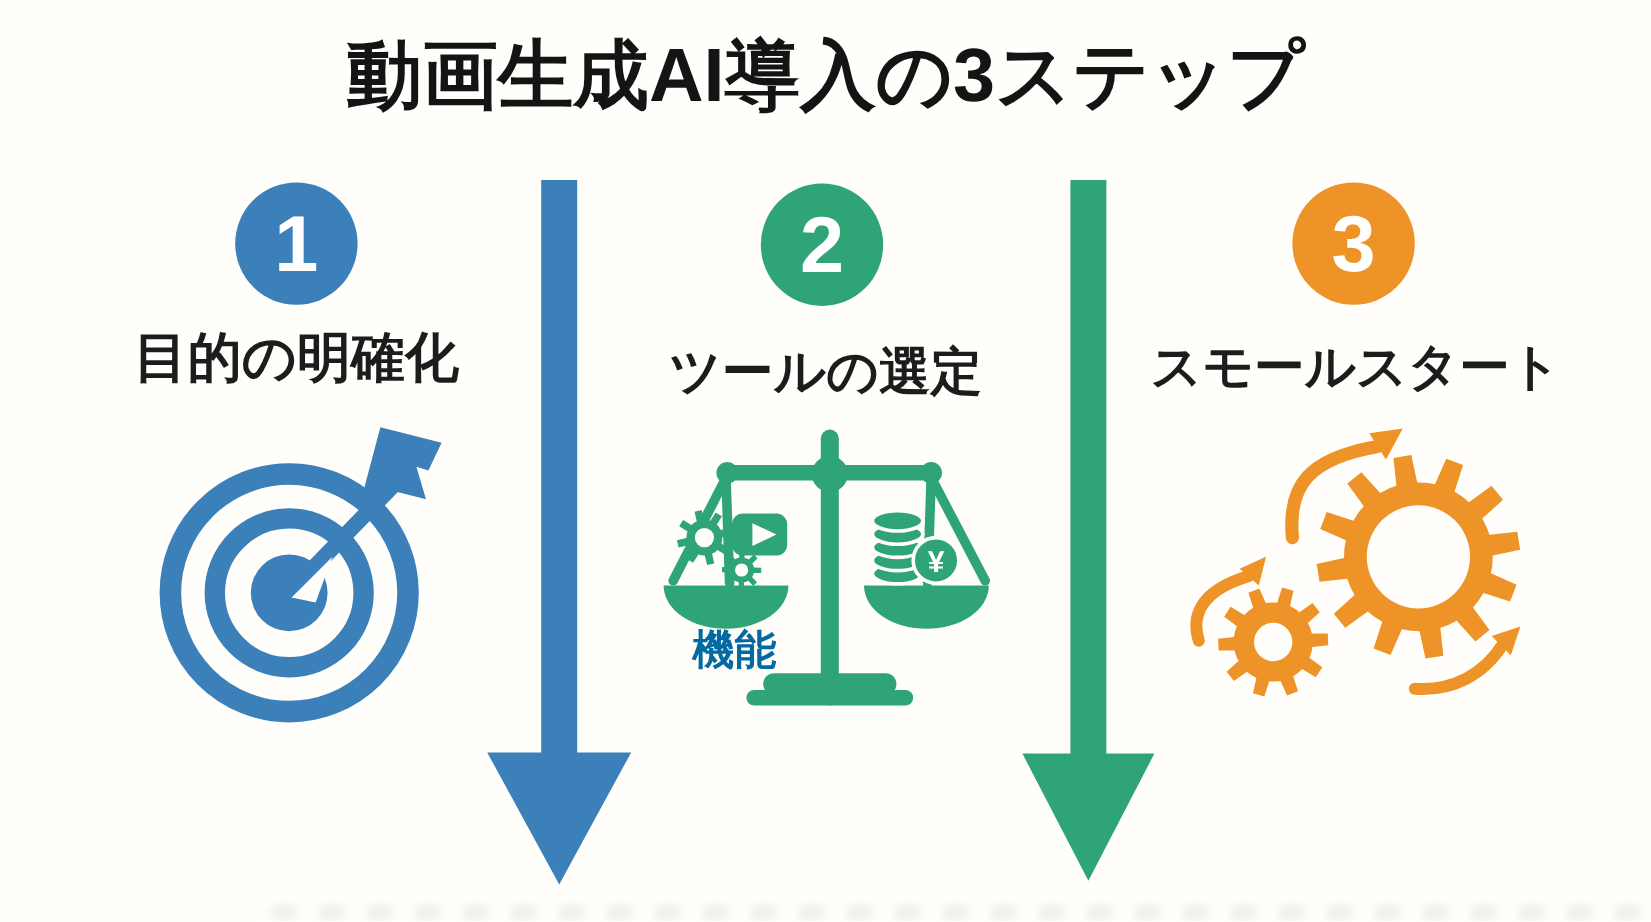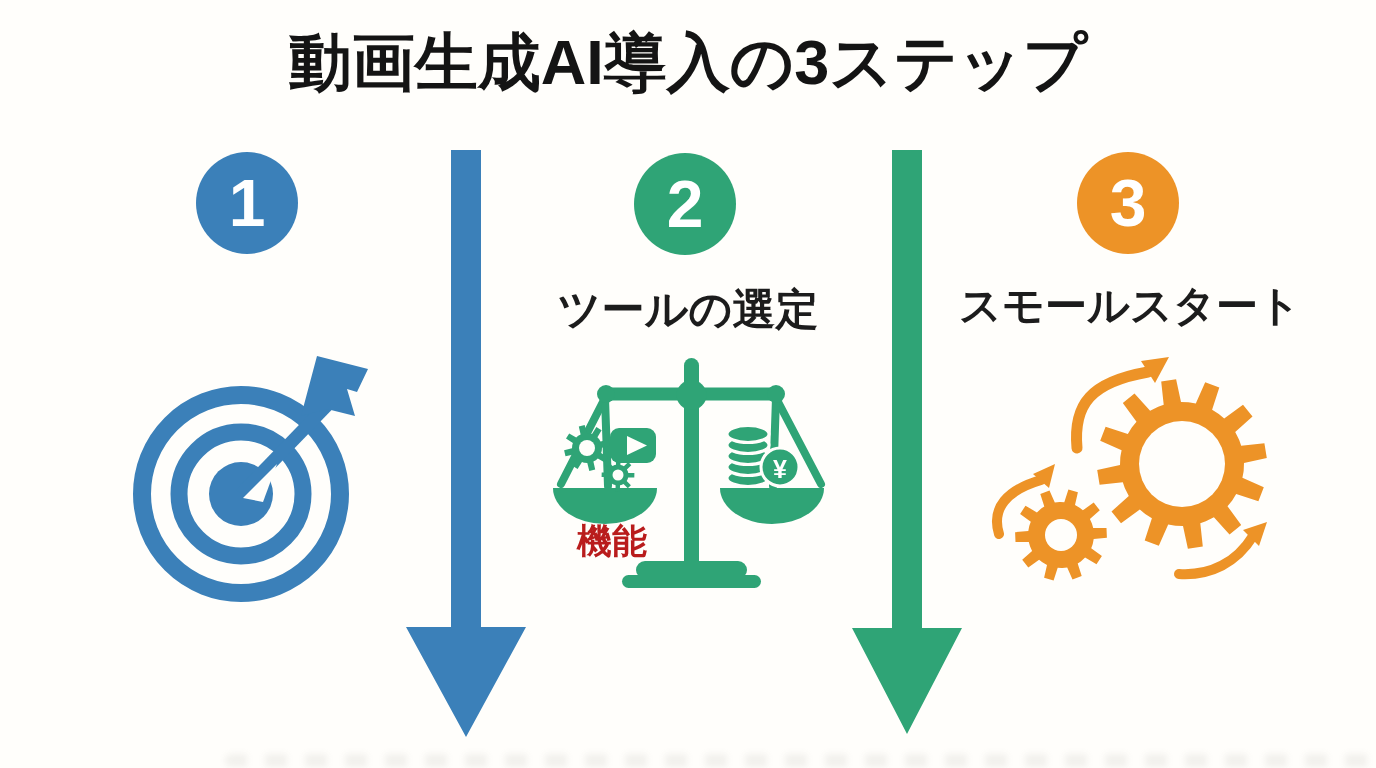--- a/index.html
+++ b/index.html
@@ -19,21 +19,21 @@
     display:flex;align-items:center;justify-content:center;
     color:#ffffff;font-size:66px;font-weight:800;line-height:1;
   }
   #circle1{left:196px;top:152px;background:var(--blue);}
   #circle2{left:634px;top:153px;background:var(--green);}
   #circle3{left:1077px;top:152px;background:var(--orange);}
   .step-label{font-weight:800;text-align:center;color:#1c1c1c;}
   #label1{left:47px;top:268px;width:400px;font-size:45px;}
   #label2{left:488px;top:281px;width:400px;font-size:43px;}
   #label3{left:930px;top:278px;width:400px;font-size:42px;}
-  .pan-label{font-weight:800;text-align:center;color:#b91c1c;font-size:35px;width:100px;}
+  .pan-label{font-weight:800;text-align:center;color:#0369a1;font-size:35px;width:100px;}
   #pan-label-left{left:562px;top:518px;}
   #pan-label-right{left:713px;top:516px;}
   svg.abs{display:block;}
   .fl-blue{fill:var(--blue);}   .sk-blue{stroke:var(--blue);}
   .fl-green{fill:var(--green);} .sk-green{stroke:var(--green);}
   .fl-orange{fill:var(--orange);} .sk-orange{stroke:var(--orange);}
   .bottom-artifact{
     left:225px;bottom:1px;width:1150px;height:13px;border-radius:6px;
     background:repeating-linear-gradient(90deg,rgba(175,173,165,0.35) 0 22px,rgba(0,0,0,0) 22px 40px);
     filter:blur(3px);opacity:0.45;
@@ -49,20 +49,21 @@
   <div class="abs step-circle" id="circle1">
     <span>1</span>
   </div>
   <div class="abs step-circle" id="circle2">
     <span>2</span>
   </div>
   <div class="abs step-circle" id="circle3">
     <span>3</span>
   </div>
 
+  <div class="abs step-label" id="label1">目的の明確化</div>
   <div class="abs step-label" id="label3">スモールスタート</div>
   <div class="abs step-label" id="label2">ツールの選定</div>
 
   <svg class="abs" style="left:400px;top:150px;width:132px;height:590px" viewBox="0 0 132 590">
     <polygon class="fl-blue" points="51,0 81,0 81,477 126,477 66,587 6,477 51,477"></polygon>
   </svg>
 
   <svg class="abs" style="left:845px;top:150px;width:122px;height:586px" viewBox="0 0 122 586">
     <polygon class="fl-green" points="47,0 77,0 77,478 117,478 62,584 7,478 47,478"></polygon>
   </svg>

